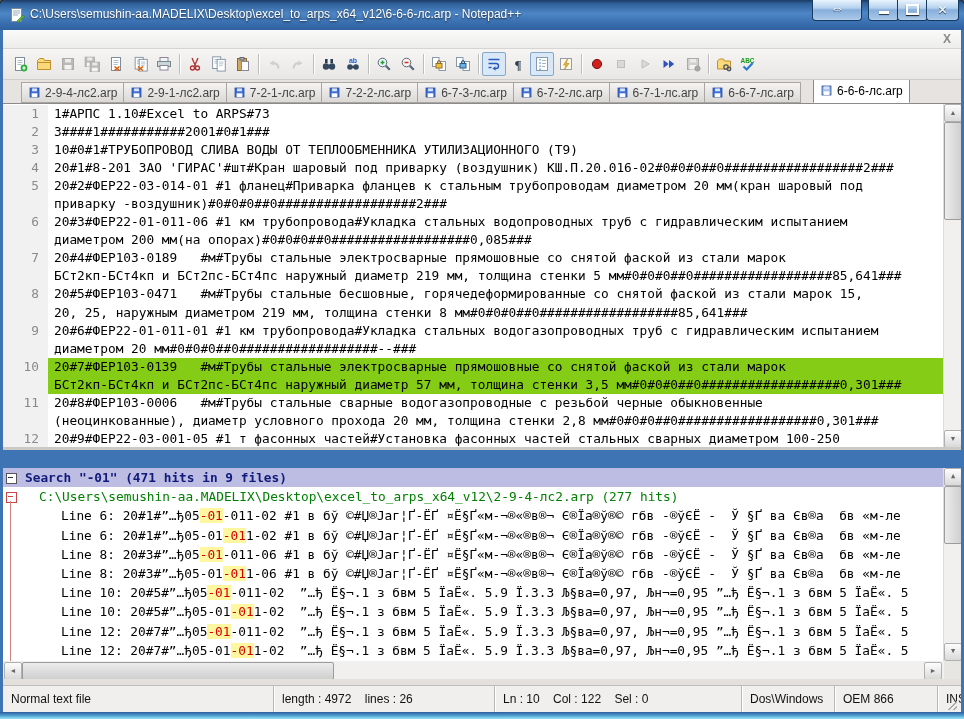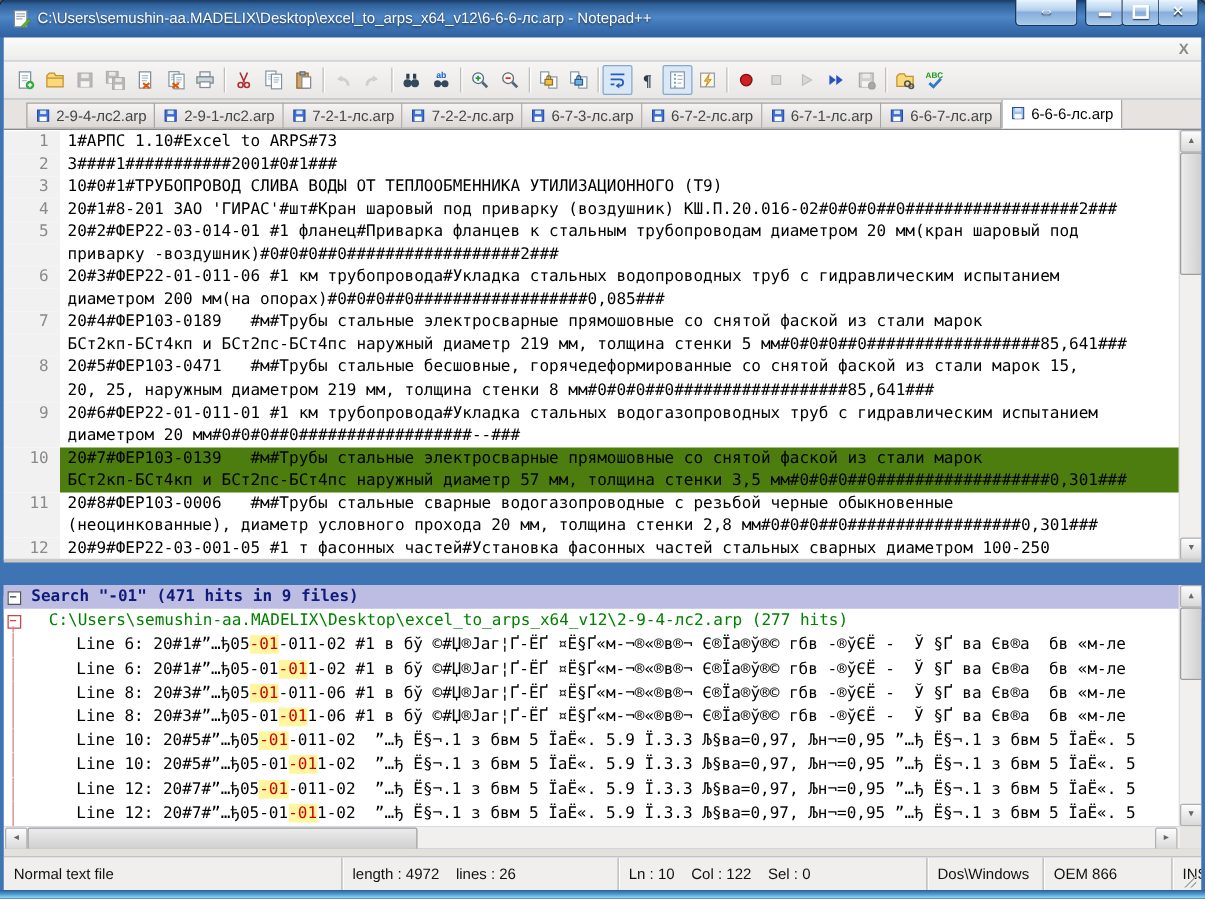--- a/index.html
+++ b/index.html
@@ -32,30 +32,30 @@
   .tb-btn{width:22px;height:22px;display:flex;align-items:center;justify-content:center;border:1px solid transparent;border-radius:2px;}
   .tb-btn.pressed{background:#d9e8f7;border-color:#86a7c8;}
   .tb-btn.disabled svg{filter:grayscale(1);opacity:.4;}
   .tb-sep{width:1px;height:20px;background:#bdbdbd;margin:0 3px;box-shadow:1px 0 0 #fff;}
   
   #tabbar{top:80px;height:23px;background:#e6e3e0;display:flex;align-items:flex-end;padding-left:2px;}
   .tab{height:19px;display:flex;align-items:center;padding:0 6px;font-size:12px;color:#444;
     background:linear-gradient(180deg,#f5f4f3,#dbd8d5);border:1px solid #a8a5a2;border-left:none;white-space:nowrap;}
   .tab:first-child{border-left:1px solid #a8a5a2;margin-left:16px;}
   .tab.active{height:23px;background:#fff;color:#000;border:1px solid #8a8a8a;border-bottom:1px solid #fff;
-    border-radius:3px 3px 0 0;position:relative;z-index:2;}
+    border-radius:3px 3px 0 0;position:relative;z-index:2;margin-left:12px;}
   .tab .ticon{margin-right:4px;display:inline-flex;}
   
   #editor{top:103px;height:344px;background:#fff;border-top:1px solid #8a8a8a;}
   #erows{position:absolute;left:0;top:1px;right:17px;bottom:0;font-family:"DejaVu Sans Mono","Liberation Mono",monospace;
     font-size:12.8px;line-height:18.05px;}
   .erow{display:flex;height:18.05px;white-space:pre;}
   .lnum{width:36px;text-align:right;padding-right:9px;color:#8a8a8a;background:#f1f1f1;flex:none;}
   .etext{padding-left:6px;flex:1;color:#000;}
-  .erow.hl .etext{background:#4d7c0f;}
+  .erow.hl .etext{background:#84cc16;}
   .vscroll{position:absolute;right:0;top:0;width:17px;bottom:0;background:#f1f0ef;border-left:1px solid #dcdcdc;}
   .sb-btn{position:absolute;left:0;width:16px;height:16px;background:linear-gradient(180deg,#fdfdfd,#d9d9d9);
     border:1px solid #b0b0b0;border-radius:2px;color:#666;font-size:7px;text-align:center;line-height:15px;}
   .sb-thumb{position:absolute;left:0;width:16px;background:linear-gradient(90deg,#ececec,#cfcfcf);
     border:1px solid #9c9c9c;border-radius:2px;}
   
   #splitter{top:447px;height:3px;background:#cdc9c4;}
   #fheader{top:476px;height:17px;background:linear-gradient(180deg,#fbfbfa,#dedbd7);border-top:1px solid #9a9a9a;
     border-bottom:1px solid #b9b7b4;font-size:11px;line-height:16px;padding-left:0;color:#000;}
   #fheader-close{position:absolute;right:4px;top:2px;width:13px;height:13px;border:1px solid #8c8c8c;background:#f2f2f1;

